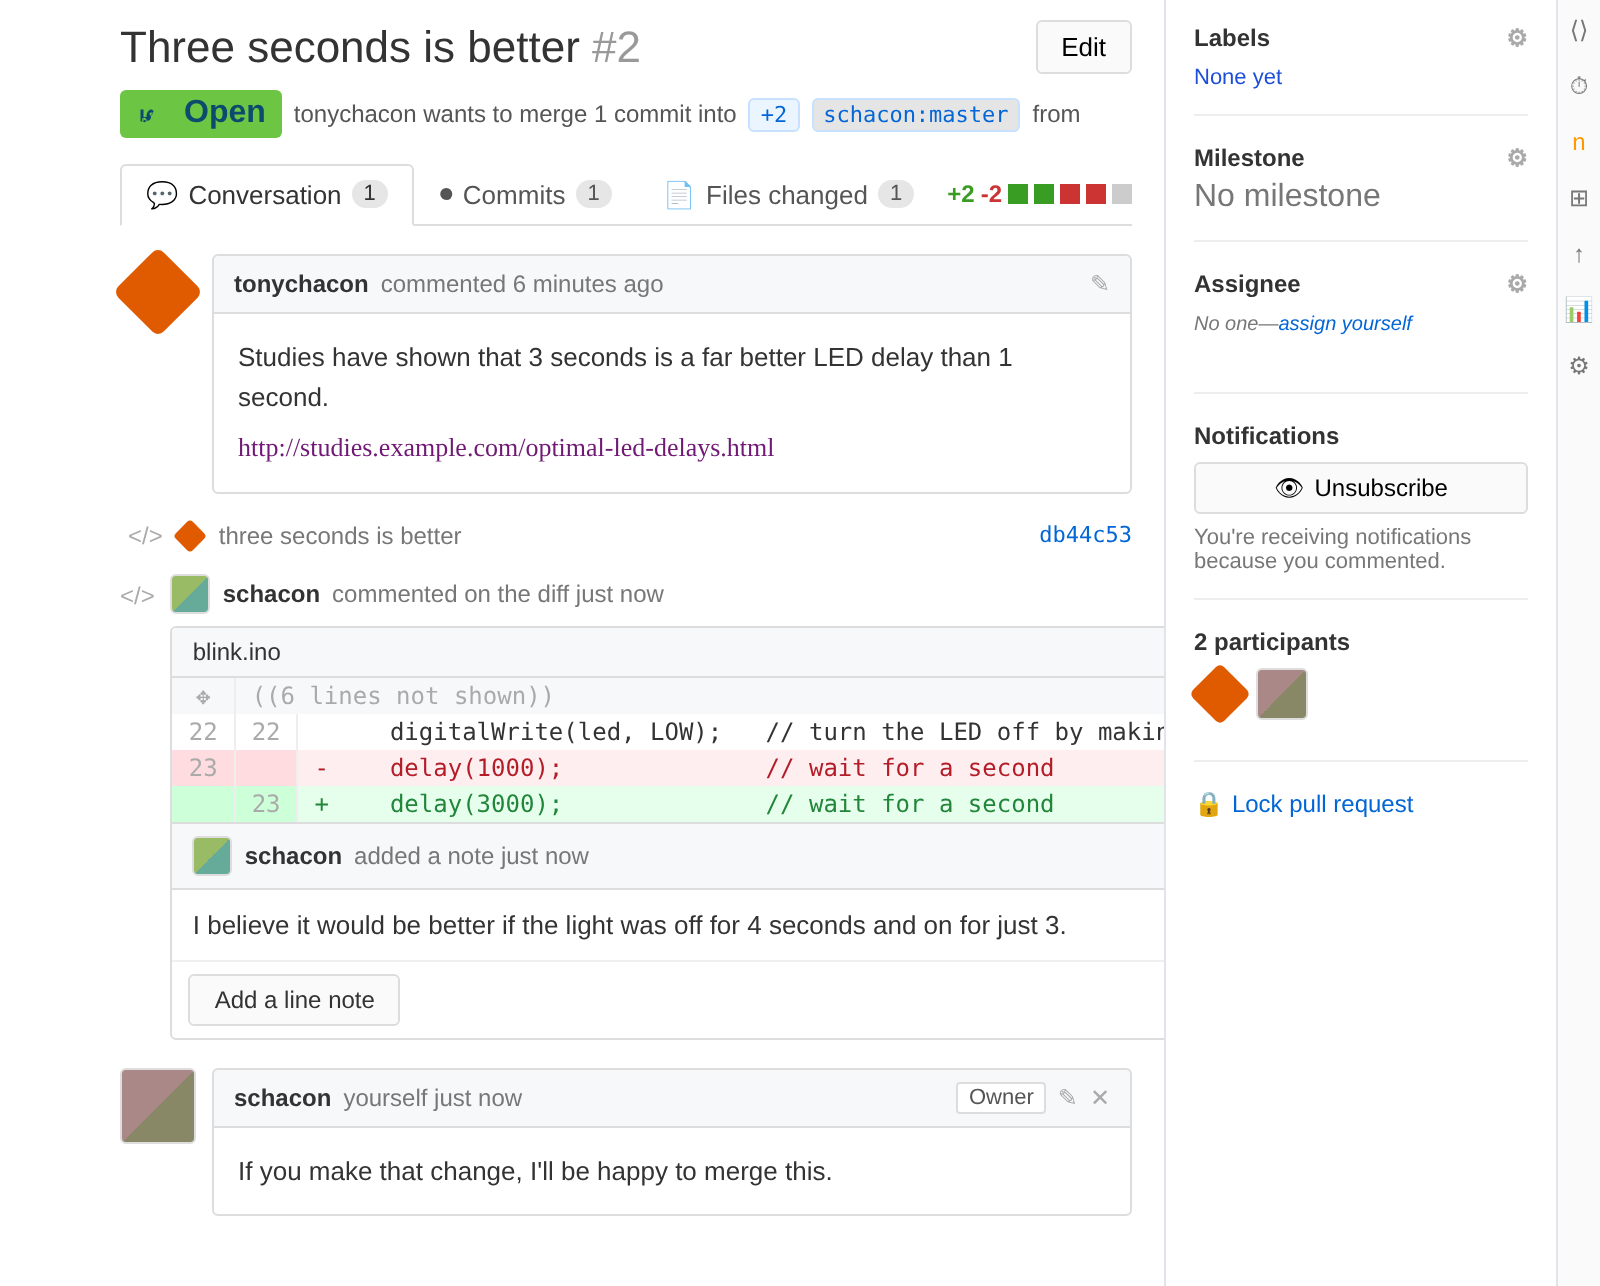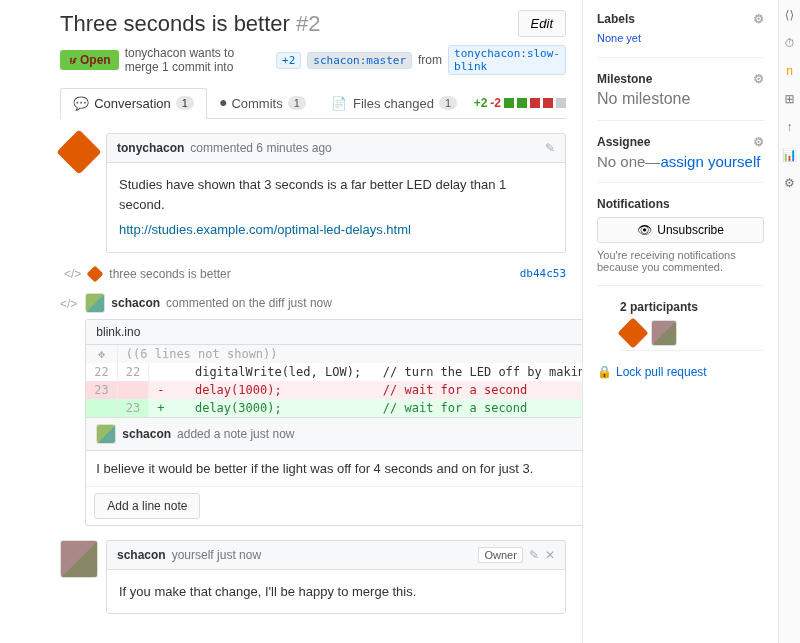--- a/index.html
+++ b/index.html
@@ -16,37 +16,36 @@
 <div class="outer" style="width:800px; min-height:643px;">
 
   <div class="content-area" style="flex:1; padding: 10px 16px 16px 16px;">
 
     <div style="display:flex; align-items:center; justify-content:space-between; margin-bottom:8px;">
       <h1 style="font-size:22px; font-weight:300; color:#333;">
         <span>Three seconds is better</span>
         <span style="color:#999; font-weight:300;">#2</span>
       </h1>
       <div style="display:flex; gap:6px;">
-        <button style="border:1px solid #ddd; border-radius:3px; padding:5px 12px; background:#fafafa; cursor:pointer; font-size:13px;font-style:italic;">Edit</button>
+        <button style="border:1px solid #ddd; border-radius:3px; padding:5px 12px; background:#fafafa; cursor:pointer; font-size:13px;">Edit</button>
       </div>
     </div>
 
     <div style="display:flex; align-items:center; gap:6px; margin-bottom:12px; font-size:12px;">
-      <span style="background:#6cc644; color:#7f1d1d; border-radius:3px; padding:3px 8px; font-size:12px; font-weight:600; display:flex; align-items:center; gap:0;">
+      <span style="background:#6cc644; color:#0c4a6e; border-radius:3px; padding:3px 8px; font-size:16px; font-weight:600; display:flex; align-items:center; gap:12px;">
         <svg viewBox="0 0 12 16" width="12" height="12" fill="currentColor">
             <path d="M10 7c0-1.1-.9-2-2-2-.55 0-1.05.22-1.41.59C5.8 6.33 5 7.46 5 9.5v.5H3v-5H1v8h2v-1.7c.58.66 1.4 1.2 2.5 1.2 1.38 0 2.5-1.12 2.5-2.5 0-.24-.04-.47-.1-.7.37-.36.6-.86.6-1.4v-.1c.59-.35 1-.99 1-1.75zm-6.5 6.5c-.83 0-1.5-.67-1.5-1.5s.67-1.5 1.5-1.5 1.5.67 1.5 1.5-.67 1.5-1.5 1.5zM8 9c-.55 0-1-.45-1-1s.45-1 1-1 1 .45 1 1-.45 1-1 1z"></path>
           </svg>
         <span>Open</span>
       </span>
       <span style="color:#555;">tonychacon wants to merge 1 commit into</span>
       <span style="background:#eaf5ff; border:1px solid #c8e1ff; border-radius:3px; padding:1px 5px; font-family:monospace; font-size:11px; color:#0366d6;">+2</span>
 
       <span style="background:#e5e5e5; border:1px solid #c8e1ff; border-radius:3px; padding:1px 5px; font-family:monospace; font-size:11px; color:#0366d6;">schacon:master</span>
       <span style="color:#555;">from</span>
-      <span style="background:#eaf5ff; border:1px solid #c8e1ff; border-radius:3px; padding:1px 5px; font-family:monospace; font-size:11px; color:#0366d6;">tonychacon:slow-blink</span>
     </div>
 
     <div style="display:flex; align-items:center; border-bottom:1px solid #ddd; margin-bottom:14px;">
       <div style="padding:7px 12px; border:1px solid #ddd; border-bottom:1px solid #fff; margin-bottom:-1px; cursor:pointer; font-size:13px; color:#333; display:flex; align-items:center; gap:5px; border-radius:3px 3px 0 0; background:#fff;">
         <span>💬</span>
         <span>Conversation</span>
         <span style="background:#e6e6e6; border-radius:20px; padding:1px 6px; font-size:11px;">1</span>
       </div>
       <div style="padding:7px 12px; border:1px solid transparent; margin-bottom:-1px; cursor:pointer; font-size:13px; color:#555; display:flex; align-items:center; gap:5px;">
         <span>⏺</span>
@@ -75,21 +74,21 @@
       </div>
       <div style="flex:1;">
         <div style="display:flex;align-items:center;gap:6px;background:#f6f8fa;border:1px solid #ddd;border-bottom:none;border-radius:3px 3px 0 0;padding:7px 10px;font-size:12px;color:#777;">
           <span style="font-weight:600;color:#333;">tonychacon</span>
           <span>commented 6 minutes ago</span>
           <span style="margin-left:auto;color:#aaa;cursor:pointer;">✎</span>
         </div>
         <div style="border:1px solid #ddd;border-radius:0 0 3px 3px;background:#fff;padding:12px;font-size:13px;line-height:1.5;">
           <p>Studies have shown that 3 seconds is a far better LED delay than 1 second.</p>
           <p style="margin-top:6px;">
-            <a style="color:#0369a1;text-decoration:none;" href="#">http://studies.example.com/optimal-led-delays.html</a>
+            <a style="color:#701a75;text-decoration:none;font-family:Liberation Serif, serif;" href="#">http://studies.example.com/optimal-led-delays.html</a>
           </p>
         </div>
       </div>
     </div>
 
     <div style="display:flex; align-items:center; gap:8px; margin-bottom:12px; font-size:12px; color:#777; padding-left:4px;">
       <span style="color:#aaa;">&lt;/&gt;</span>
       <span style="display:inline-block;width:12px;height:12px;background:#e05a00;transform:rotate(45deg);border-radius:2px;vertical-align:middle;"></span>
       <span>three seconds is better</span>
       <span style="flex:1;"></span>
@@ -194,40 +193,40 @@
     </div>
 
     <div style="margin-bottom:14px;border-bottom:1px solid #eee;padding-bottom:12px;">
       <div style="display:flex;align-items:center;justify-content:space-between;font-weight:600;font-size:12px;color:#333;margin-bottom:4px;">
         <span>Milestone</span>
         <span style="color:#aaa;cursor:pointer;">⚙</span>
       </div>
       <span style="font-size:16px;color:#777;">No milestone</span>
     </div>
 
-    <div style="margin-bottom:14px;border-bottom:1px solid #eee;padding-bottom:12px;">
+    <div style="margin-bottom:14px;border-bottom:1px solid #eee;padding-bottom:28px;">
       <div style="display:flex;align-items:center;justify-content:space-between;font-weight:600;font-size:12px;color:#333;margin-bottom:4px;">
         <span>Assignee</span>
         <span style="color:#aaa;cursor:pointer;">⚙</span>
       </div>
-      <span style="font-size:15px;color:#777;">No one—<a style="color:#0366d6;text-decoration:none;" href="#">assign yourself</a></span>
+      <span style="font-size:10px;color:#777;font-style:italic;">No one—<a style="color:#0366d6;text-decoration:none;" href="#">assign yourself</a></span>
     </div>
 
     <div style="margin-bottom:14px;border-bottom:1px solid #eee;padding-bottom:12px;">
       <div style="font-weight:600;font-size:12px;color:#333;margin-bottom:6px;">
         <span>Notifications</span>
       </div>
       <button style="display:flex;align-items:center;gap:5px;border:1px solid #ddd;border-radius:3px;padding:5px 10px;font-size:12px;cursor:pointer;background:#fafafa;width:100%;justify-content:center;">
         <span>👁</span>
         <span>Unsubscribe</span>
       </button>
       <p style="font-size:11px;color:#777;margin-top:6px;">You're receiving notifications because you commented.</p>
     </div>
 
-    <div style="margin-bottom:14px;border-bottom:1px solid #eee;padding-bottom:4px;margin-left:23px;">
+    <div style="margin-bottom:14px;border-bottom:1px solid #eee;padding-bottom:20px;">
       <div style="font-weight:600;font-size:12px;color:#333;margin-bottom:6px;">
         <span>2 participants</span>
       </div>
       <div style="display:flex;gap:5px;">
         <div style="width:26px;height:26px;display:flex;align-items:center;justify-content:center;">
           <div style="width:22px;height:22px;background:#e05a00;transform:rotate(45deg);border-radius:3px;"></div>
         </div>
         <div style="width:26px;height:26px;border-radius:3px;background:linear-gradient(135deg,#a88 50%,#886 50%);border:1px solid #ddd;"></div>
       </div>
     </div>

